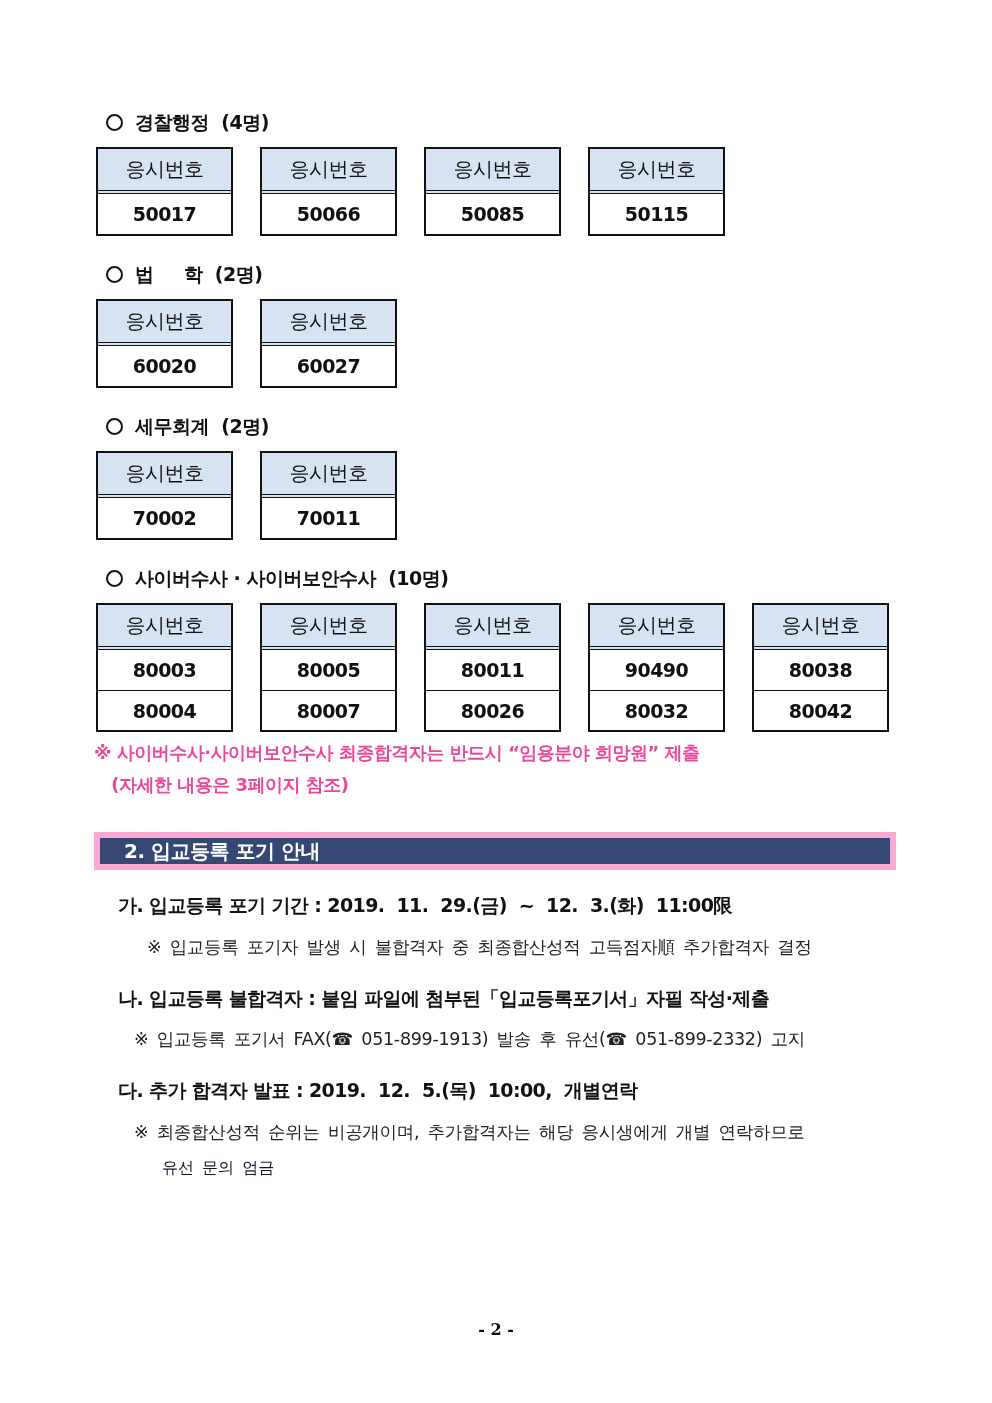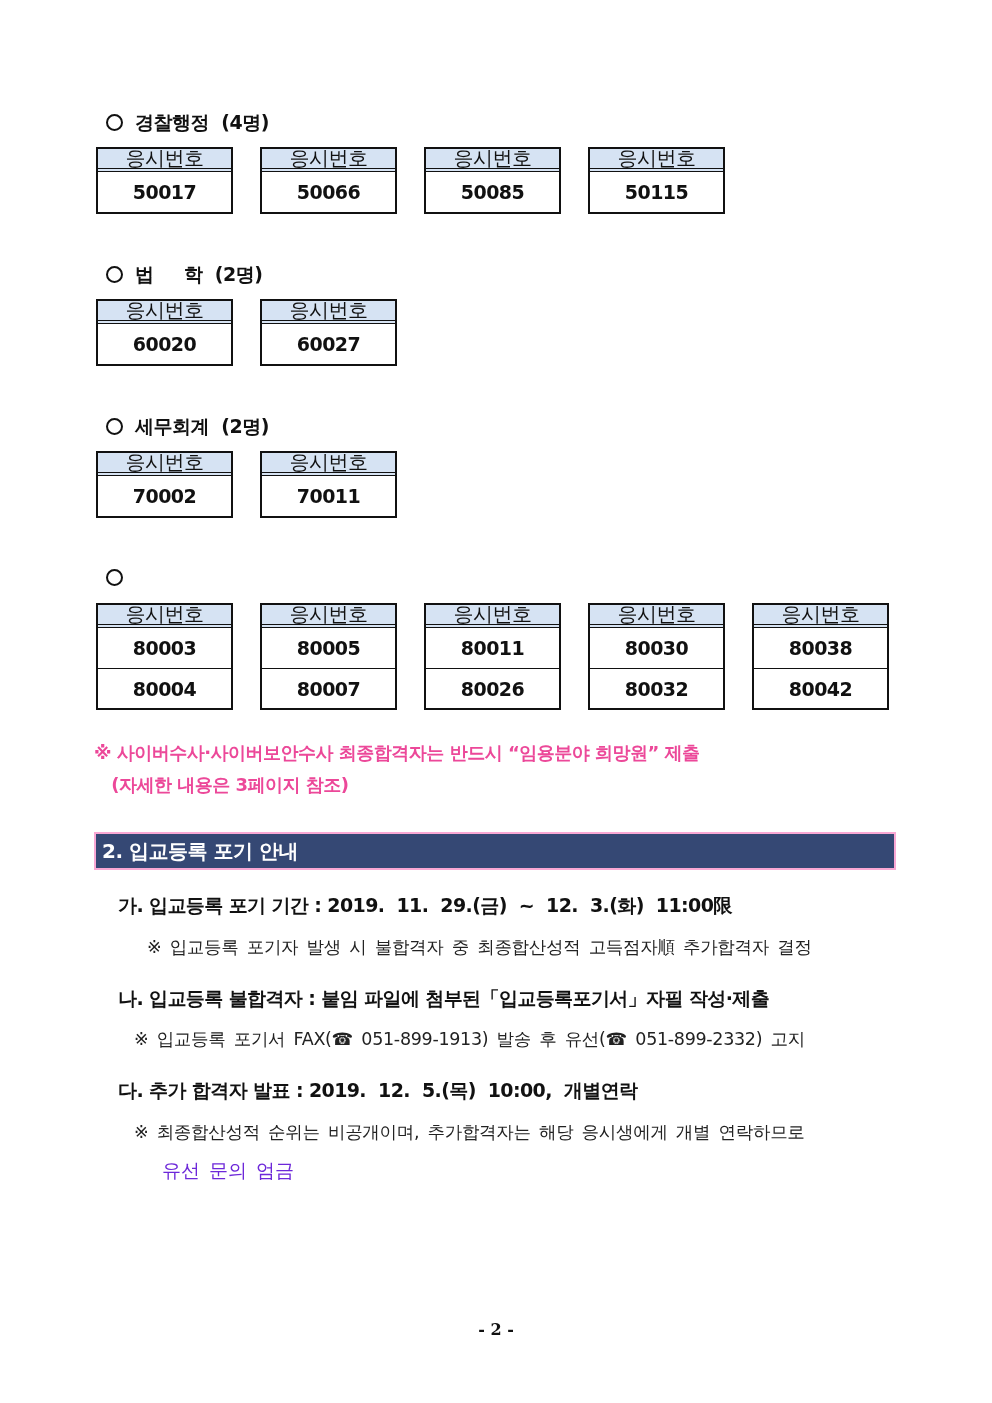--- a/index.html
+++ b/index.html
@@ -4,31 +4,31 @@
 <style>
   * { box-sizing: border-box; margin: 0; padding: 0; }
   html, body { width: 992px; height: 1403px; background: #ffffff; }
   body { position: relative; font-family: "DejaVu Sans", "Liberation Sans", sans-serif; color: #111; overflow: hidden; }
 
   .section-title { position: absolute; left: 106px; font-size: 19px; font-weight: bold; letter-spacing: -0.5px; white-space: pre; }
   .section-title .circle { display: inline-block; width: 17px; height: 17px; border: 2px solid #111; border-radius: 50%; vertical-align: -2px; margin-right: 12px; }
 
   .grid { position: absolute; left: 96px; display: flex; gap: 27px; }
   .box { width: 137px; border: 2px solid #111; background: #fff; }
-  .box .hdr { height: 23px; background: #d6e3f3; display: flex; align-items: center; justify-content: center; font-size: 20px; font-weight: normal; letter-spacing: -0.5px; border-bottom: 4px double #111; }
+  .box .hdr { height: 45px; background: #d6e3f3; display: flex; align-items: center; justify-content: center; font-size: 20px; font-weight: normal; letter-spacing: -0.5px; border-bottom: 4px double #111; }
   .box .cell { height: 40px; display: flex; align-items: center; justify-content: center; font-size: 19px; font-weight: bold; letter-spacing: -0.5px; }
   .box .cell + .cell { border-top: 1px solid #111; }
 
   .note-blue { position: absolute; left: 94px; color: #ec4899; font-size: 18px; font-weight: bold; letter-spacing: -0.5px; line-height: 32px; white-space: pre; }
 
-  .banner { position: absolute; left: 94px; top: 832px; width: 802px; height: 38px; background: #354874; border: 2px solid #f9a8d4; color: #fff; font-size: 20px; font-weight: bold; display: flex; align-items: center; padding-left: 6px; letter-spacing: -0.5px; }
+  .banner { position: absolute; left: 94px; top: 832px; width: 802px; height: 38px; background: #354874; border: 6px solid #f9a8d4; color: #fff; font-size: 20px; font-weight: bold; display: flex; align-items: center; padding-left: 24px; letter-spacing: -0.5px; }
 
   .item { position: absolute; left: 118px; font-size: 19px; font-weight: bold; letter-spacing: -0.6px; white-space: pre; }
   .sub { position: absolute; left: 134px; font-size: 17.5px; font-weight: normal; color: #222; letter-spacing: -0.3px; white-space: pre; word-spacing: 3px; }
-  .sub2 { position: absolute; left: 162px; font-size: 19px; color: #6d28d9; white-space: pre; word-spacing: 3px; }
+  .sub2 { position: absolute; left: 162px; font-size: 16px; color: #0f172a; white-space: pre; word-spacing: 3px; }
 
   .page-num { position: absolute; left: 0; width: 992px; top: 1320px; text-align: center; font-family: "DejaVu Serif", serif; font-size: 16px; font-weight: bold; }
 </style>
 </head>
 <body>
 
 <div class="section-title" style="top:110px;"><span class="circle"></span><span>경찰행정  (4명)</span></div>
 <div class="grid" style="top:147px;">
   <div class="box">
       <div class="hdr">응시번호</div>
@@ -65,40 +65,40 @@
   <div class="box">
       <div class="hdr">응시번호</div>
       <div class="cell">70002</div>
     </div>
   <div class="box">
       <div class="hdr">응시번호</div>
       <div class="cell">70011</div>
     </div>
 </div>
 
-<div class="section-title" style="top:566px;"><span class="circle"></span></div>
+<div class="section-title" style="top:566px;"><span class="circle"></span><span>사이버수사 · 사이버보안수사  (10명)</span></div>
 <div class="grid" style="top:603px;">
   <div class="box">
       <div class="hdr">응시번호</div>
       <div class="cell">80003</div>
       <div class="cell">80004</div>
     </div>
   <div class="box">
       <div class="hdr">응시번호</div>
       <div class="cell">80005</div>
       <div class="cell">80007</div>
     </div>
   <div class="box">
       <div class="hdr">응시번호</div>
       <div class="cell">80011</div>
       <div class="cell">80026</div>
     </div>
   <div class="box">
       <div class="hdr">응시번호</div>
-      <div class="cell">80030</div>
+      <div class="cell">90490</div>
       <div class="cell">80032</div>
     </div>
   <div class="box">
       <div class="hdr">응시번호</div>
       <div class="cell">80038</div>
       <div class="cell">80042</div>
     </div>
 </div>
 
 <div class="note-blue" style="top:737px;">※ 사이버수사·사이버보안수사 최종합격자는 반드시 “임용분야 희망원” 제출</div>

